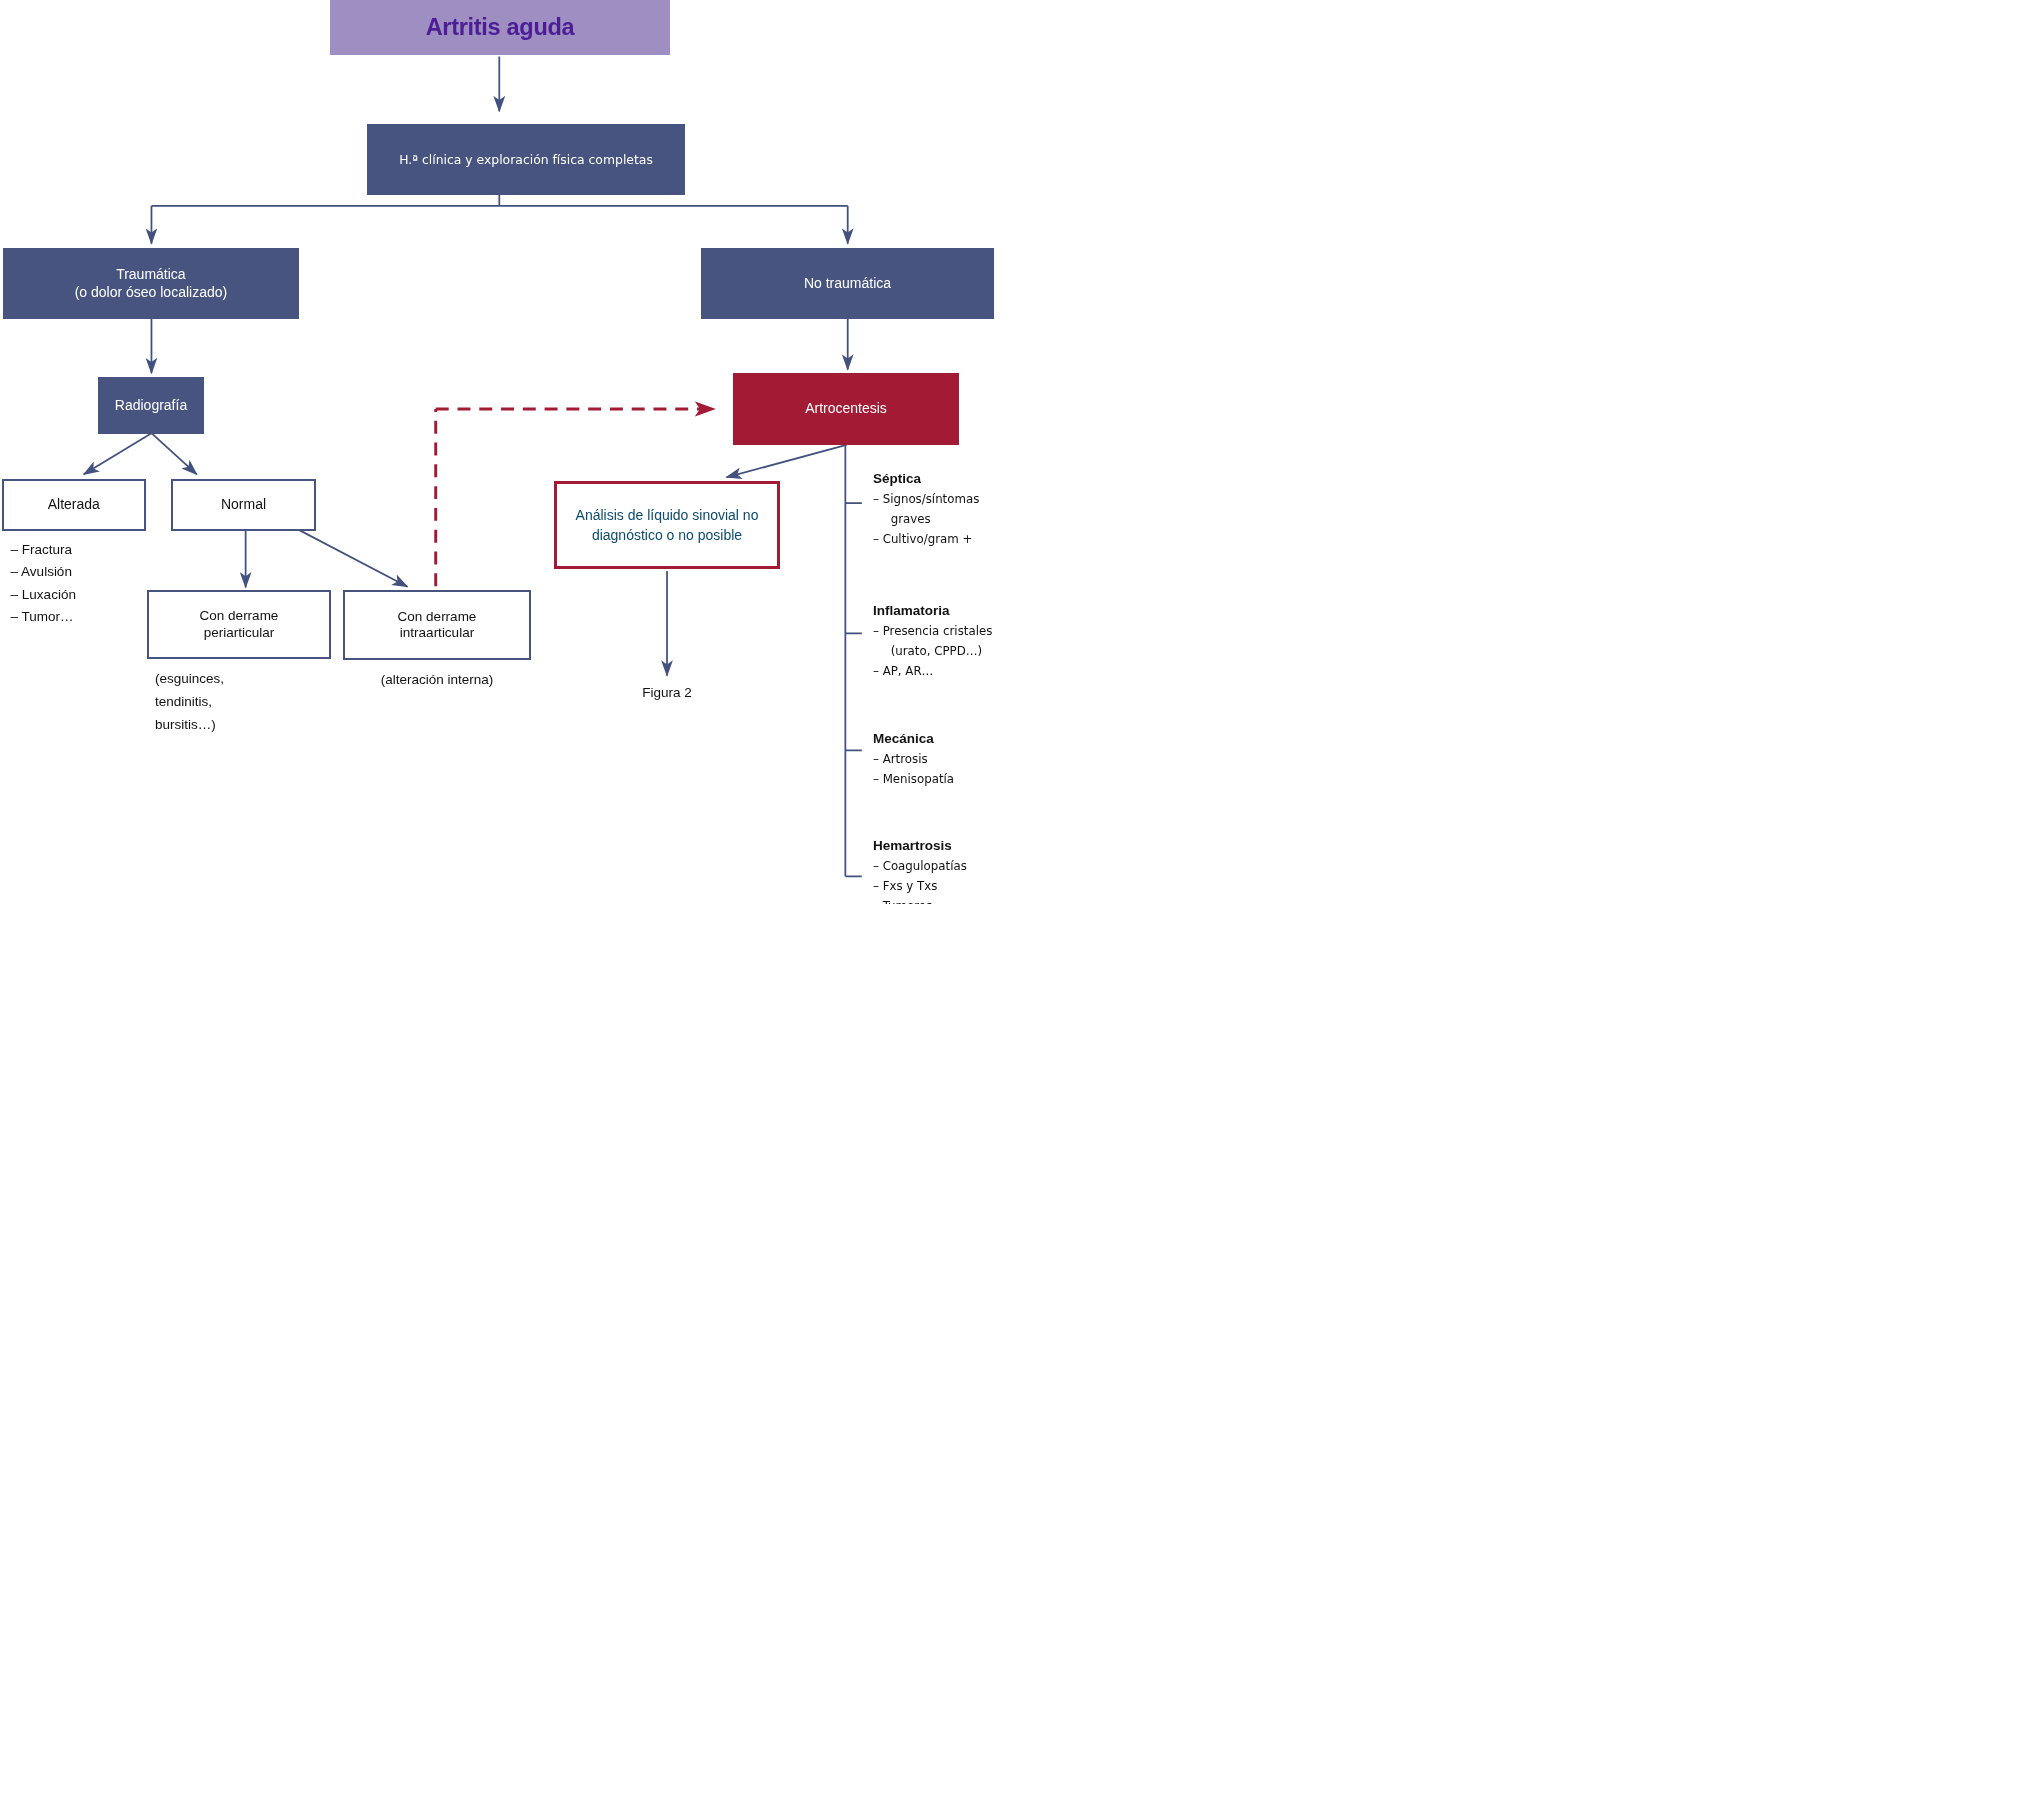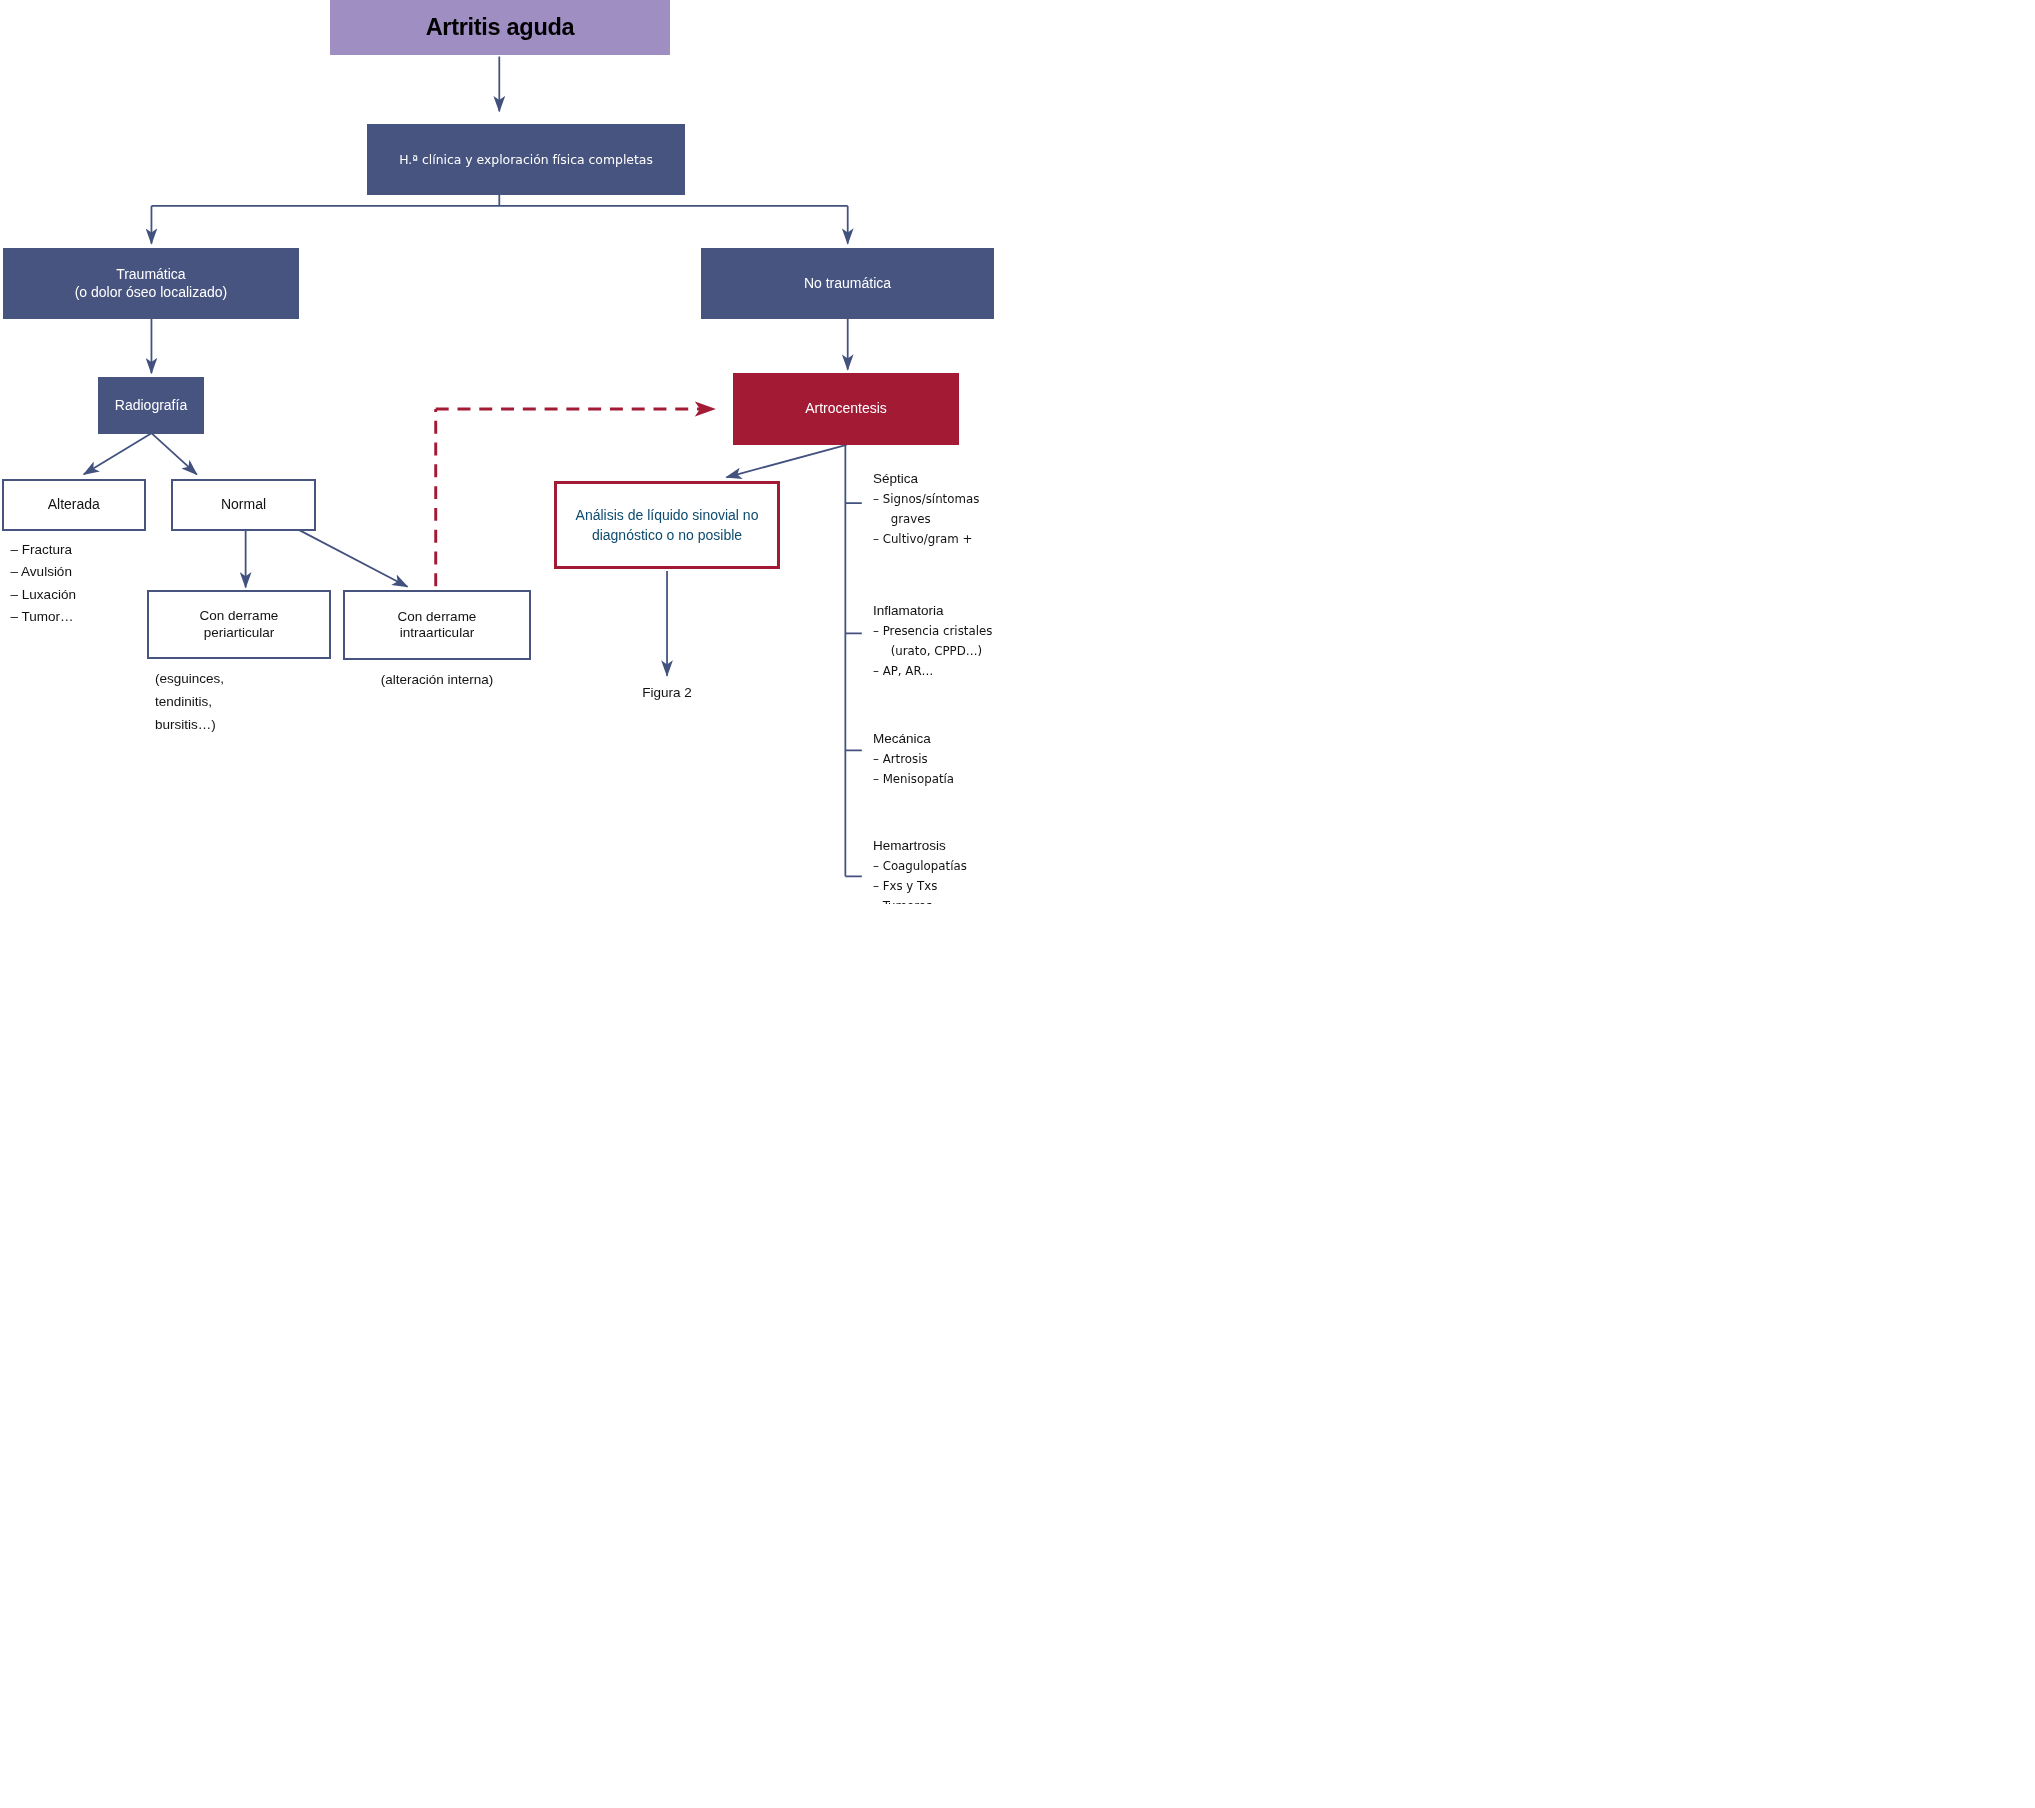--- a/index.html
+++ b/index.html
@@ -5,34 +5,34 @@
   html,body{margin:0;padding:0;background:#ffffff;}
   #stage{
     position:relative;width:1018px;height:904px;overflow:hidden;
     background:#ffffff;font-family:"Liberation Sans",sans-serif;color:#121212;
   }
   #connectors{position:absolute;left:0;top:0;width:1018px;height:904px;}
   .box{
     position:absolute;display:flex;flex-direction:column;align-items:center;justify-content:center;
     text-align:center;box-sizing:border-box;line-height:1.22;
   }
-  .fill-purple{background:#9e8ec2;color:#000000;}
+  .fill-purple{background:#9e8ec2;color:#4c1d95;}
   .fill-slate{background:#475480;color:#ffffff;}
   .fill-red{background:#a31a35;color:#ffffff;}
   .outline-slate{background:#ffffff;border:2.4px solid #475480;color:#121212;}
   .outline-red{background:#ffffff;border:3.5px solid #a31a35;color:#0c4a6e;}
   .t-title{font-size:23.5px;font-weight:bold;letter-spacing:-0.3px;}
   .t-node{font-size:14px;}
   .t-node-sm{font-size:13.5px;}
   .t-wide{font-family:"DejaVu Sans",sans-serif;font-size:12.4px;}
   .note{position:absolute;font-size:13.5px;line-height:23px;}
   .list{position:absolute;font-size:13.5px;line-height:22.4px;}
   .center{text-align:center;}
   .cat{position:absolute;left:873px;width:144px;}
-  .cat-title{font-size:13.5px;font-weight:normal;line-height:20px;}
+  .cat-title{font-size:13.5px;font-weight:bold;line-height:20px;}
   .cat-item{
     font-family:"DejaVu Sans",sans-serif;font-size:11.8px;line-height:20px;
     padding-left:17.7px;text-indent:-17.7px;
   }
 </style>
 </head>
 <body>
 
 <div id="stage">
 

